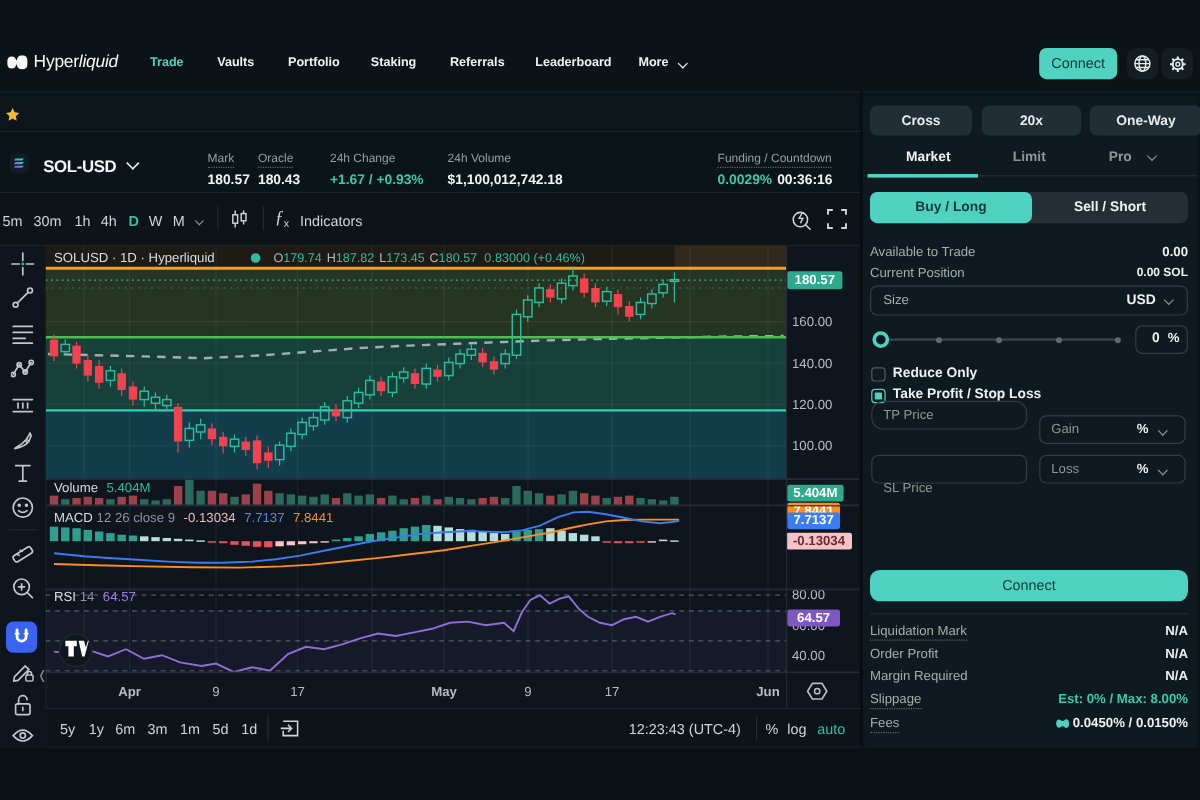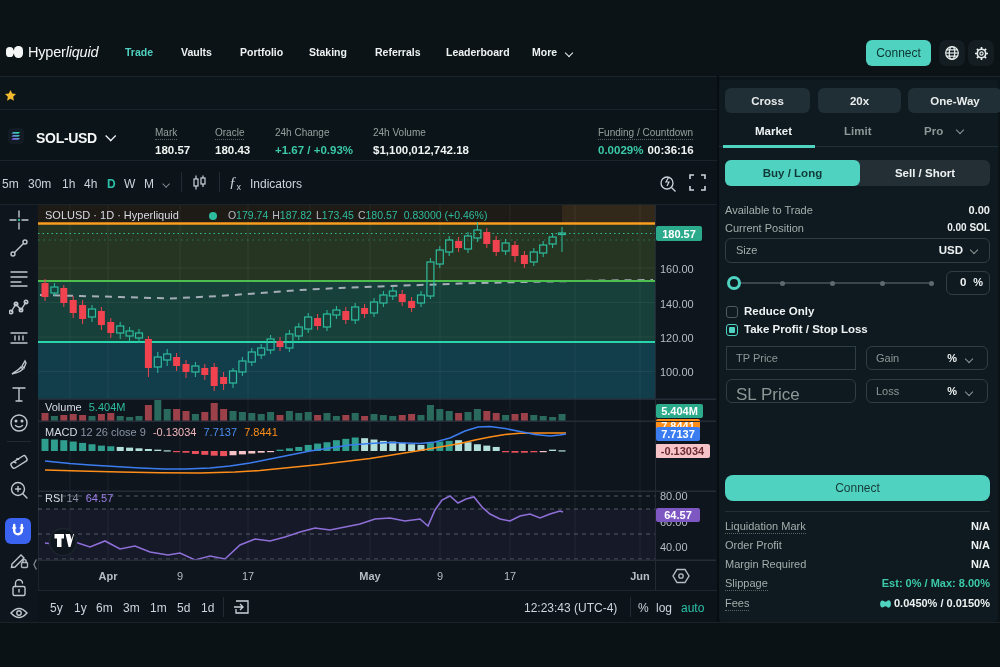--- a/index.html
+++ b/index.html
@@ -57,21 +57,21 @@
           <linearGradient id="sg" x1="0" y1="1" x2="1" y2="0">
             <stop offset="0" stop-color="#9945ff"></stop>
             <stop offset="1" stop-color="#14f195"></stop>
           </linearGradient>
         </defs>
     <path d="M4.4 4.2 h7 l-1.6 1.7 h-7 Z M4.4 7.2 h7 l-1.6 1.7 h-7 Z M4.4 10.2 h7 l-1.6 1.7 h-7 Z" fill="url(#sg)" transform="translate(0.6,-0.1)"></path>
       </svg>
   </div>
   <div class="abs" style="left:36px;top:20px;font-size:14px;font-weight:700;letter-spacing:-0.3px;color:#f5f7f7">SOL-USD</div>
   <span class="caret abs" style="left:108px;top:22px;color:#eef2f2;transform:scale(1.3)"></span>
-  <div class="abs" style="left:155px;top:12px"><span class="lbl dot">Mark</span><div style="margin-top:4px;font-size:11.5px;font-weight:600;color:#f0f4f3">180.57</div></div>
+  <div class="abs" style="left:173px;top:12px"><span class="lbl dot">Mark</span><div style="margin-top:4px;font-size:11.5px;font-weight:600;color:#f0f4f3">180.57</div></div>
   <div class="abs" style="left:215px;top:12px"><span class="lbl dot">Oracle</span><div style="margin-top:4px;font-size:11.5px;font-weight:600;color:#f0f4f3">180.43</div></div>
   <div class="abs" style="left:275px;top:12px"><span class="lbl">24h Change</span><div style="margin-top:4px;font-size:11.5px;font-weight:600;color:#3bc9a8">+1.67 / +0.93%</div></div>
   <div class="abs" style="left:373px;top:12px"><span class="lbl">24h Volume</span><div style="margin-top:4px;font-size:11.5px;font-weight:600;color:#f0f4f3">$1,100,012,742.18</div></div>
   <div class="abs" style="left:598px;top:12px"><span class="lbl dot">Funding / Countdown</span><div style="margin-top:4px;font-size:11.5px;font-weight:600"><span style="color:#3bc9a8">0.0029%</span> <span style="color:#f0f4f3;margin-left:1px">00:36:16</span></div></div>
 </div>
 
 <div class="abs" style="left:0;top:161px;width:717px;height:44px;background:#0c141a;border-bottom:1px solid #1a242a">
   <div class="abs" style="left:2px;top:16px;font-size:12px;color:#cfd3dc">5m</div>
   <div class="abs" style="left:28px;top:16px;font-size:12px;color:#cfd3dc">30m</div>
   <div class="abs" style="left:62px;top:16px;font-size:12px;color:#cfd3dc">1h</div>
@@ -585,30 +585,30 @@
     <div class="abs" style="right:6px;top:4px;font-size:11px;font-weight:600;color:#eef2f2">%</div>
   </div>
 
   <div class="abs" style="left:7px;top:226px;width:12px;height:12px;border:1.5px solid #4d5a60;border-radius:3px"></div>
   <div class="abs" style="left:25px;top:225px;font-size:11.5px;font-weight:600;color:#eef2f2">Reduce Only</div>
   <div class="abs" style="left:7px;top:244px;width:12px;height:12px;border:1.5px solid #50d2c1;border-radius:3px;display:flex;align-items:center;justify-content:center">
       <div style="width:6px;height:6px;background:#50d2c1;border-radius:1px"></div>
     </div>
   <div class="abs" style="left:25px;top:243px;font-size:11.5px;font-weight:600;color:#eef2f2">Take Profit / Stop Loss</div>
 
-  <div class="abs" style="left:7px;top:266px;width:130px;height:24px;border:1px solid #2f3d44;border-radius:0">
+  <div class="abs" style="left:7px;top:254px;width:130px;height:24px;border:1px solid #2f3d44;border-radius:10px">
       <div class="abs" style="left:9px;top:5px;font-size:11px;color:#8b9896">TP Price</div>
     </div>
   <div class="abs" style="left:147px;top:266px;width:122px;height:24px;border:1px solid #2f3d44;border-radius:6px">
     <div class="abs" style="left:9px;top:5px;font-size:11px;color:#8b9896">Gain</div>
     <div class="abs" style="right:30px;top:5px;font-size:11px;font-weight:600;color:#eef2f2">%</div>
     <span class="caret abs" style="right:13px;top:8px;color:#8b9896"></span>
   </div>
   <div class="abs" style="left:7px;top:299px;width:130px;height:24px;border:1px solid #2f3d44;border-radius:6px">
-      <div class="abs" style="left:9px;top:5px;font-size:17px;color:#8b9896">SL Price</div>
+      <div class="abs" style="left:9px;top:21px;font-size:11px;color:#8b9896">SL Price</div>
     </div>
   <div class="abs" style="left:147px;top:299px;width:122px;height:24px;border:1px solid #2f3d44;border-radius:6px">
     <div class="abs" style="left:9px;top:5px;font-size:11px;color:#8b9896">Loss</div>
     <div class="abs" style="right:30px;top:5px;font-size:11px;font-weight:600;color:#eef2f2">%</div>
     <span class="caret abs" style="right:13px;top:8px;color:#8b9896"></span>
   </div>
 
   <div class="abs" style="left:6px;top:395px;width:265px;height:26px;background:#50d2c1;border-radius:8px;display:flex;align-items:center;justify-content:center;font-size:12px;color:#153a36">Connect</div>
   <div class="abs" style="left:6px;top:431px;width:265px;height:1px;background:#202e35"></div>
 

